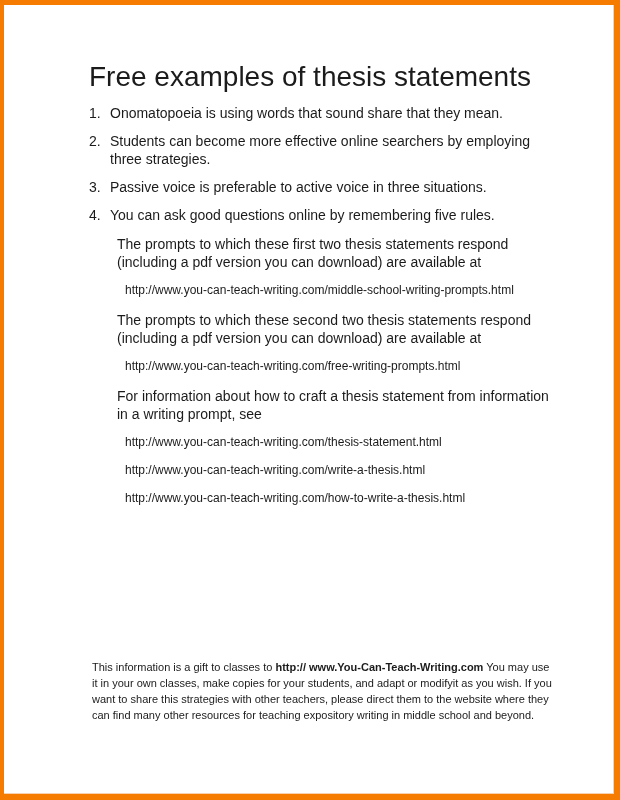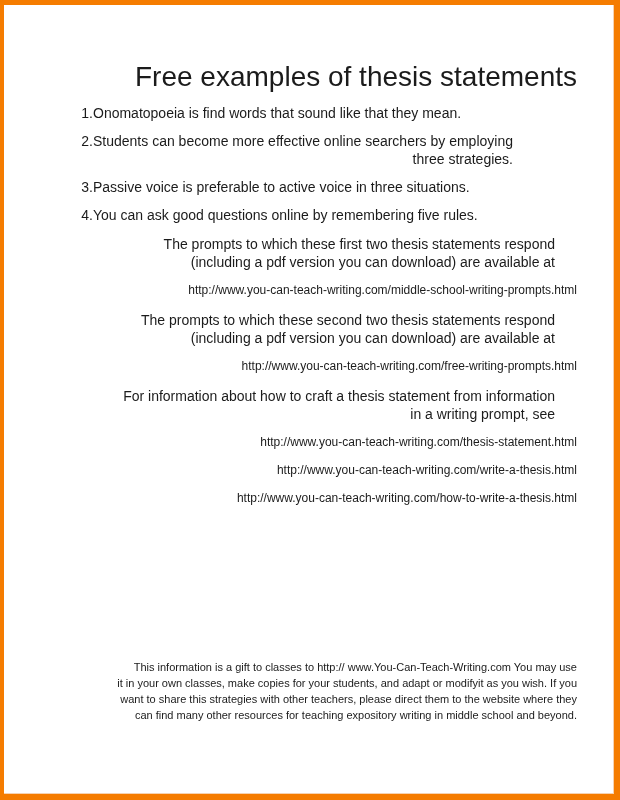--- a/index.html
+++ b/index.html
@@ -21,22 +21,21 @@
     left: 4px; top: 5px;
     width: 610px; height: 789px;
     box-sizing: border-box;
     background: #FFFFFF;
     border-right: 1px solid #F6D2B2;
     border-bottom: 1px solid #F6D2B2;
     font-family: "Liberation Sans", sans-serif;
     color: #1B1B1B;
   }
   .content {
-    padding: 57px 36px 0 68px;
-    text-align: right;
+    padding: 57px 36px 0 85px;
   }
   .doc-title {
     font-size: 28px;
     line-height: 30px;
     font-weight: normal;
     margin: 0 0 12px 0;
     color: #1B1B1B;
   }
   .num-item {
     display: flex;
@@ -54,45 +53,45 @@
     max-width: 455px;
   }
   .indent-para {
     margin: 11px 0 12px 28px;
     font-size: 14px;
     line-height: 18px;
     white-space: pre-line;
     max-width: 455px;
   }
   .url-line {
-    margin: 0 0 13px 73px;
+    margin: 0 0 13px 36px;
     font-size: 12px;
     line-height: 15px;
     color: #1B1B1B;
   }
   .footer {
     margin: 153px 0 0 3px;
     font-size: 11px;
     line-height: 16px;
   }
   .footer .f-line { white-space: nowrap; }
-  .footer b { font-weight: normal; }
+  .footer b { font-weight: bold; }
 </style>
 </head>
 <body>
 
 <div class="frame">
   <div class="page">
     <div class="content">
 
       <h1 class="doc-title">Free examples of thesis statements</h1>
 
       <div class="num-item">
         <span class="num">1.</span>
-        <span class="item-text">Onomatopoeia is find words that sound like that they mean.</span>
+        <span class="item-text">Onomatopoeia is using words that sound share that they mean.</span>
       </div>
       <div class="num-item">
         <span class="num">2.</span>
         <span class="item-text">Students can become more effective online searchers by employing
 three strategies.</span>
       </div>
       <div class="num-item">
         <span class="num">3.</span>
         <span class="item-text">Passive voice is preferable to active voice in three situations.</span>
       </div>

